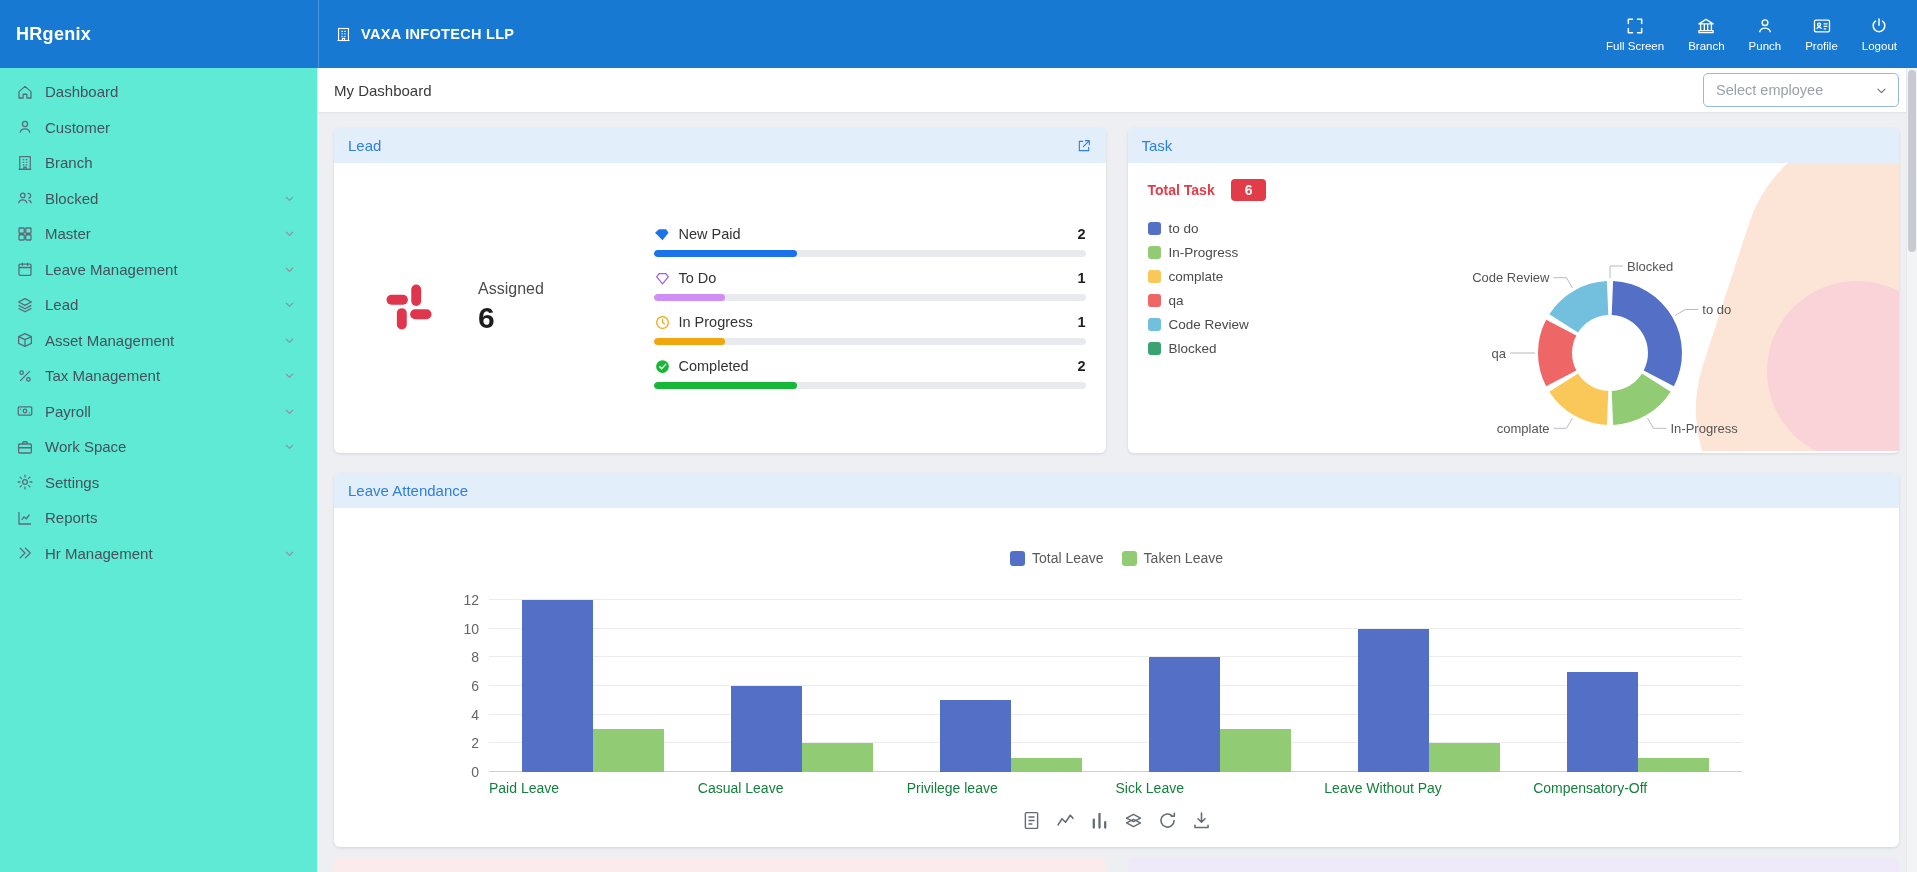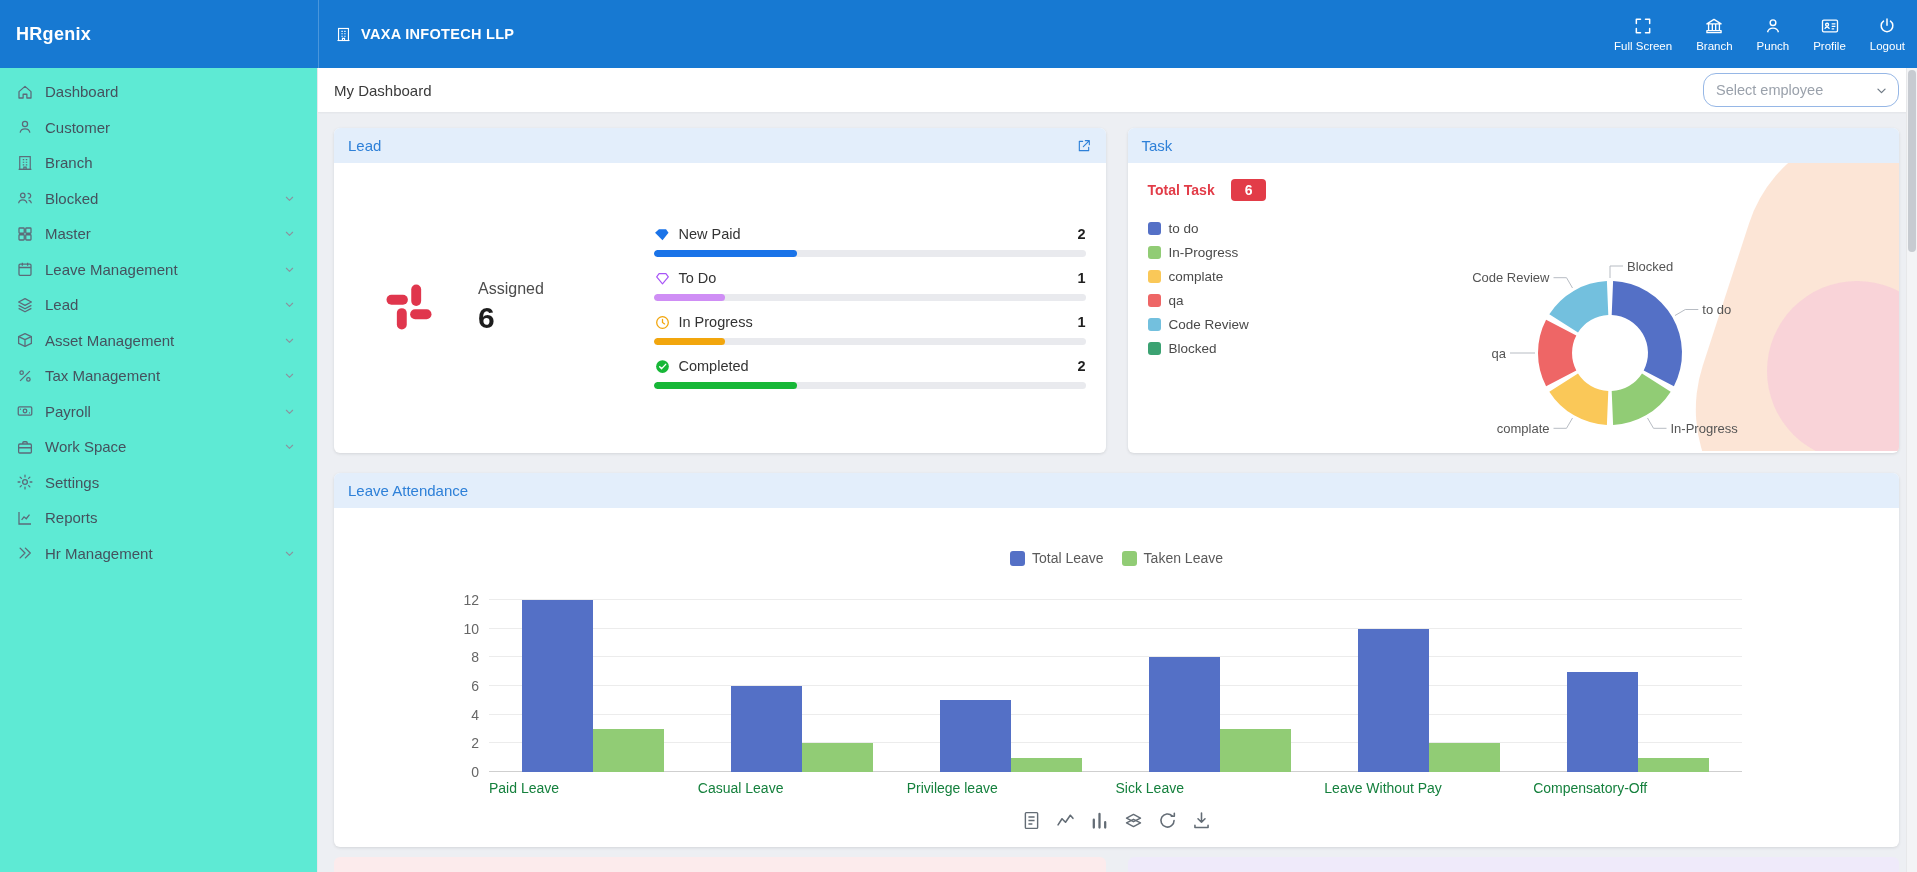--- a/index.html
+++ b/index.html
@@ -7,38 +7,38 @@
   html,body{width:1917px;height:872px;overflow:hidden;font-family:"Liberation Sans",sans-serif;background:#edeff3;color:#333}
   .icon{display:inline-block;width:18px;height:18px;flex:none}
   .icon svg{display:block;width:100%;height:100%}
   .icon-16{width:16px;height:16px}
   .icon-17{width:17px;height:17px}
 
   
   .topbar{height:68px;background:#1779d2;display:flex;align-items:center;color:#fff}
   .topbar-logo{width:318px;padding-left:16px;font-size:18px;font-weight:bold;letter-spacing:.3px;cursor:pointer}
   .topbar-company{display:flex;align-items:center;gap:9px;font-size:14.5px;font-weight:600;letter-spacing:.3px;padding-left:16px;height:100%;border-left:1px solid rgba(255,255,255,.22);flex:1}
-  .topbar-actions{display:flex;gap:24px;margin-left:auto;padding-right:12px}
+  .topbar-actions{display:flex;gap:24px;margin-left:auto;padding-right:20px}
   .tb-action{display:flex;flex-direction:column;align-items:center;gap:4px;cursor:pointer}
   .tb-action .icon{width:20px;height:20px}
   .tb-label{font-size:11.5px;white-space:nowrap}
 
   
   .layout{display:flex;height:804px}
   .sidebar{width:318px;background:#5eead4;border-right:1px solid #e6e8ec;padding-top:6px;overflow:hidden}
   .side-item{display:flex;align-items:center;height:35.5px;padding:0 20px 0 16px;font-size:15px;color:#45525e;cursor:pointer}
   .side-item .icon{margin-right:11px;color:#5c6b79}
   .side-label{flex:1}
   .side-item .chev{width:15px;height:15px;color:#8a949e;margin-right:0}
   .main{flex:1;position:relative;overflow:hidden;background:#edeff3}
 
   
   .page-header{height:44px;background:#fff;display:flex;align-items:center;justify-content:space-between;padding:0 18px 0 16px;box-shadow:0 1px 2px rgba(0,0,0,.05)}
   .page-title{font-size:15px;color:#3a3a3a}
-  .emp-select{width:196px;height:34px;border:1px solid #96b7e6;border-radius:13px;background:#fff;display:flex;align-items:center;padding:0 8px 0 12px;cursor:pointer}
+  .emp-select{width:196px;height:34px;border:1px solid #96b7e6;border-radius:5px;background:#fff;display:flex;align-items:center;padding:0 8px 0 12px;cursor:pointer}
   .emp-placeholder{font-size:14.5px;color:#9aa1ab;flex:1}
   .caret{width:17px;height:17px;color:#6f7a85}
 
   
   .content{padding:16px 18px 0 16px}
   .cards-row{display:flex;gap:22px}
   .card{background:#fff;border-radius:6px;box-shadow:0 1px 3px rgba(60,64,67,.14);flex:1;overflow:hidden}
   .cards-row .card{height:325px}
   .card-header{background:#e3eefb;color:#2e80d8;font-size:15px;padding:9px 14px;display:flex;align-items:center;justify-content:space-between}
   .hdr-icon{color:#2e80d8;cursor:pointer}

